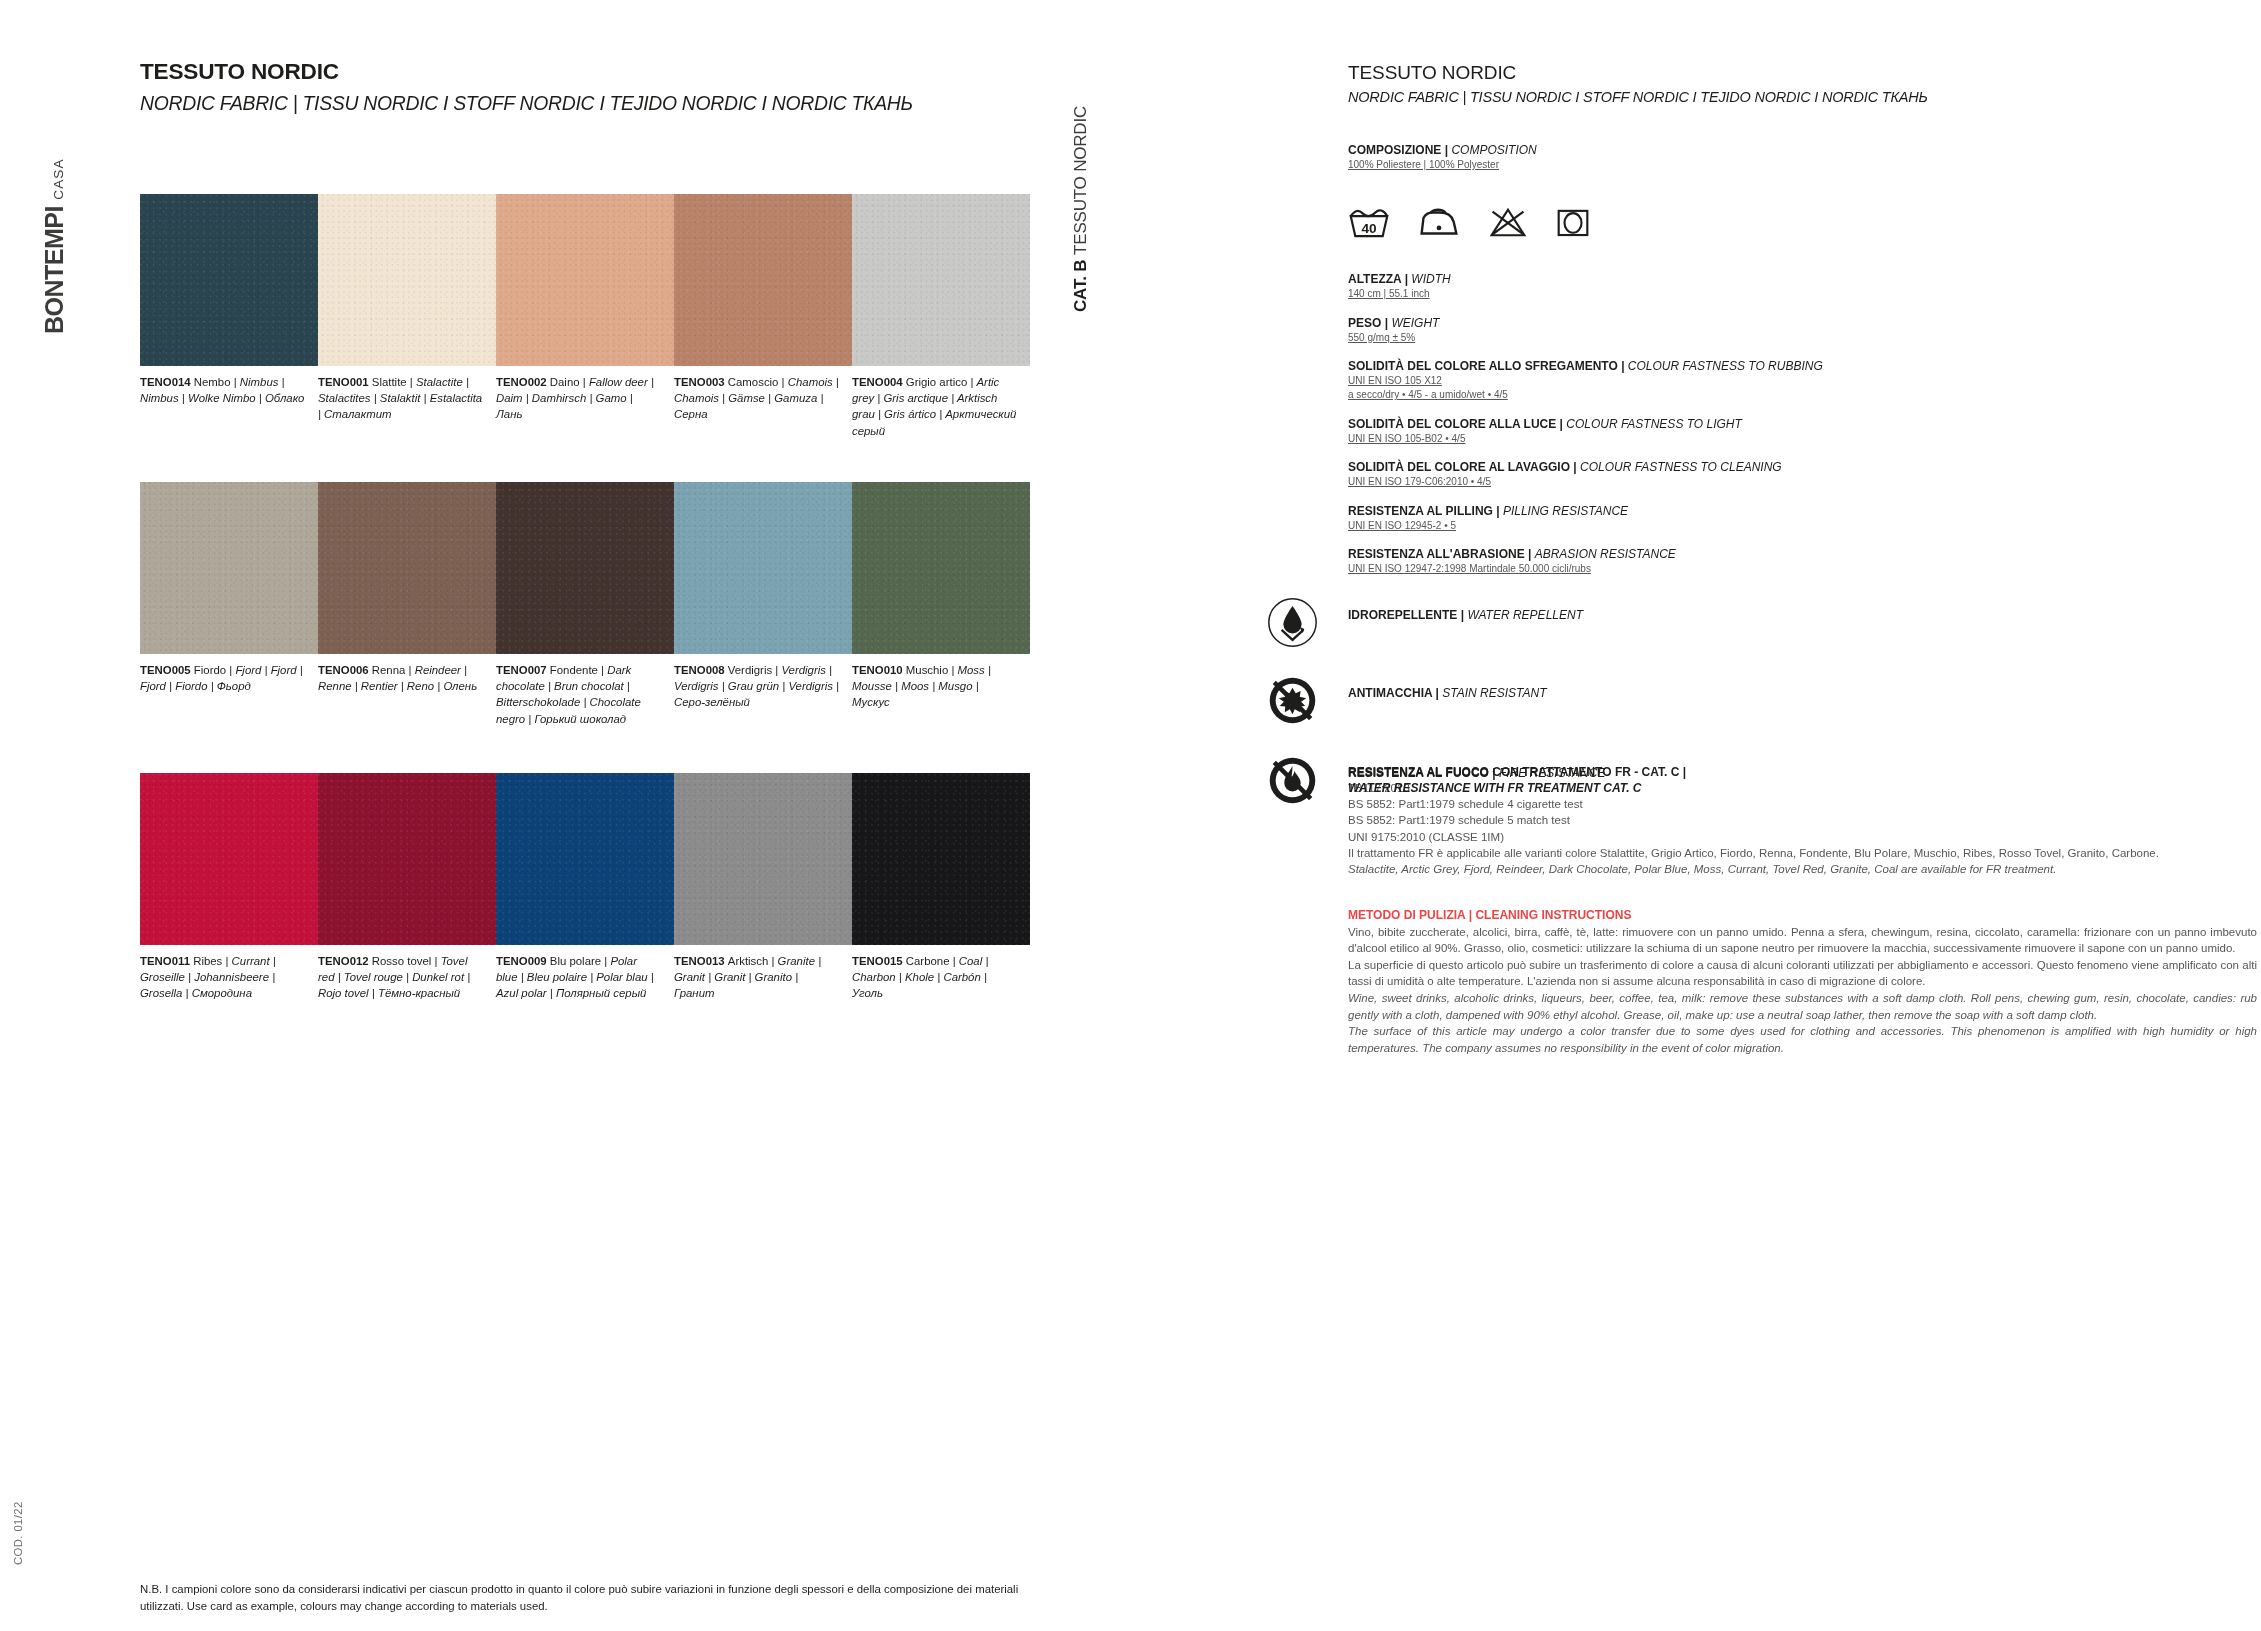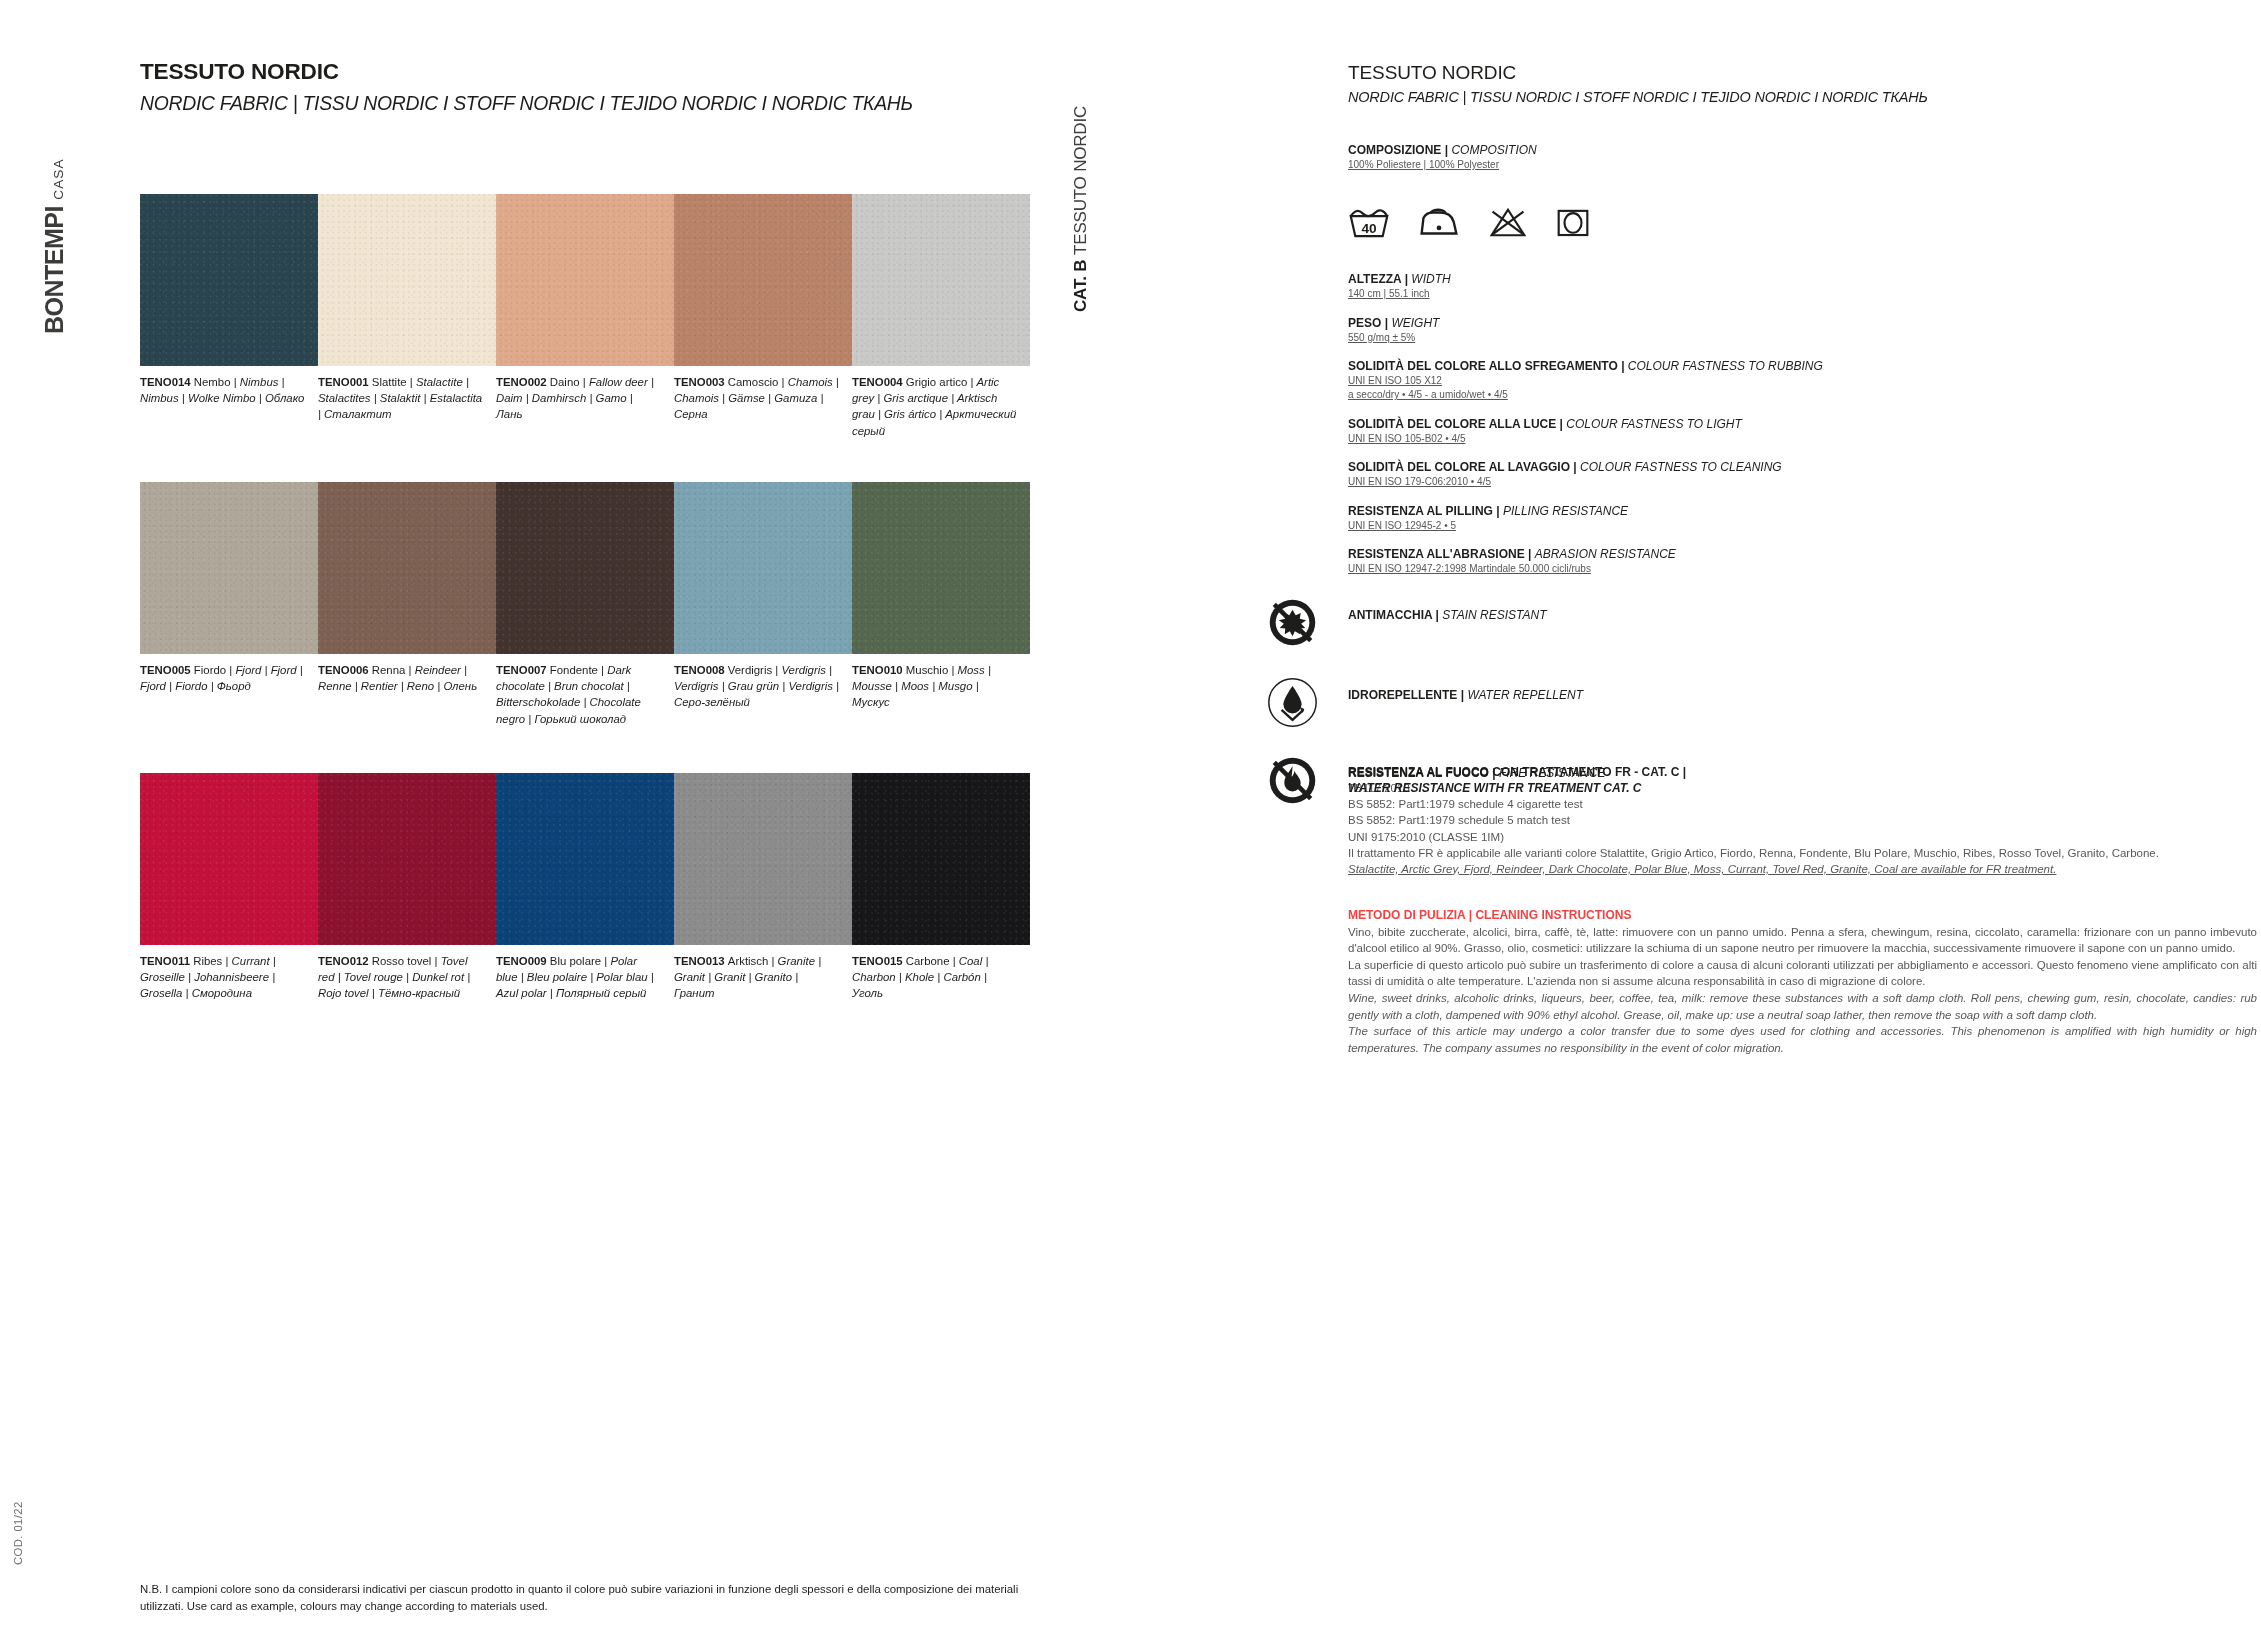--- a/index.html
+++ b/index.html
@@ -138,21 +138,21 @@
   .badge-row .badge-ico {
     position: absolute; left: 0; top: 0; width: 51px; height: 51px;
   }
   .badge-row .badge-txt { margin-left: 81px; padding-top: 11px; }
   .badge-ttl { font-size: 12px; font-weight: 700; color: #1d1d1b; }
   .badge-ttl .it { font-weight: 400; font-style: italic; }
 
   .fire-block { position: absolute; left: 0; top: 764px; width: 909px; }
   .fire-block .spec-head { margin-bottom: 0; }
   .fire-sm { font-size: 11.5px; color: #575756; line-height: 1.4; }
-  .fire-sm.em { font-style: italic; text-decoration: underline; }
+  .fire-sm.em { font-style: italic; }
 
   .cleaning { position: absolute; left: 0; top: 908px; width: 909px; }
   .cleaning .ch {
     font-size: 12px; font-weight: 700; color: #ef4444; margin-bottom: 1.8px;
   }
   .cleaning p {
     font-size: 11.5px; color: #575756; line-height: 1.44; text-align: justify;
   }
   .cleaning p.em { font-style: italic; }
 </style>
@@ -338,20 +338,38 @@
           <div class="spec-head"><span>RESISTENZA AL PILLING</span><span> | </span><span class="it">PILLING RESISTANCE</span></div>
           <div class="spec-line">UNI EN ISO 12945-2 • 5</div>
         </div>
         <div class="spec">
           <div class="spec-head"><span>RESISTENZA ALL'ABRASIONE</span><span> | </span><span class="it">ABRASION RESISTANCE</span></div>
           <div class="spec-line">UNI EN ISO 12947-2:1998 Martindale 50.000 cicli/rubs</div>
         </div>
       </div>
 
     <div class="badges">
+
+      <div class="badge-row" style="height:78px;">
+        <div class="badge-ico">
+          <svg width="51" height="51" viewBox="0 0 56 56">
+            <circle cx="28" cy="28" r="26" fill="none" stroke="#1d1d1b" stroke-width="1.6"></circle>
+            <path d="M28 10 C28 10, 18 24, 18 30 A10 10 0 0 0 38 30 C38 24, 28 10, 28 10 Z" fill="#1d1d1b"></path>
+            <path d="M16 36 L28 47 L40 36" fill="none" stroke="#1d1d1b" stroke-width="2.6"></path>
+            <path d="M36 33 L41 35 L38.5 39.5 Z" fill="#1d1d1b"></path>
+          </svg>
+        </div>
+        <div class="badge-txt">
+          <div class="badge-ttl">
+            <span>IDROREPELLENTE</span>
+            <span> | </span>
+            <span class="it">WATER REPELLENT</span>
+          </div>
+        </div>
+      </div>
 
       <div class="badge-row" style="height:80px;">
         <div class="badge-ico">
           <svg width="51" height="51" viewBox="0 0 56 56">
             <circle cx="28" cy="28" r="25" fill="#1d1d1b"></circle>
             <circle cx="28" cy="28" r="18.5" fill="#ffffff"></circle>
             <path d="M28 14 L31.5 20 L37 17.5 L36 24 L43 25.5 L37.5 29.5 L42 34 L35.5 34.5
                      L36.5 41 L30.5 37.5 L28 43 L25 37.5 L19.5 41 L20 34.5 L14 34 L18.5 29.5
                      L13 25.5 L20 24 L19 17.5 L24.5 20 Z" fill="#1d1d1b"></path>
             <path d="M8 8 L48 48" stroke="#1d1d1b" stroke-width="5"></path>
@@ -359,38 +377,20 @@
         </div>
         <div class="badge-txt">
           <div class="badge-ttl">
             <span>ANTIMACCHIA</span>
             <span> | </span>
             <span class="it">STAIN RESISTANT</span>
           </div>
         </div>
       </div>
 
-      <div class="badge-row" style="height:78px;">
-        <div class="badge-ico">
-          <svg width="51" height="51" viewBox="0 0 56 56">
-            <circle cx="28" cy="28" r="26" fill="none" stroke="#1d1d1b" stroke-width="1.6"></circle>
-            <path d="M28 10 C28 10, 18 24, 18 30 A10 10 0 0 0 38 30 C38 24, 28 10, 28 10 Z" fill="#1d1d1b"></path>
-            <path d="M16 36 L28 47 L40 36" fill="none" stroke="#1d1d1b" stroke-width="2.6"></path>
-            <path d="M36 33 L41 35 L38.5 39.5 Z" fill="#1d1d1b"></path>
-          </svg>
-        </div>
-        <div class="badge-txt">
-          <div class="badge-ttl">
-            <span>IDROREPELLENTE</span>
-            <span> | </span>
-            <span class="it">WATER REPELLENT</span>
-          </div>
-        </div>
-      </div>
-
       <div class="badge-row">
         <div class="badge-ico">
           <svg width="51" height="51" viewBox="0 0 56 56">
             <circle cx="28" cy="28" r="25" fill="#1d1d1b"></circle>
             <circle cx="28" cy="28" r="18.5" fill="#ffffff"></circle>
             <path d="M28 12 C24 20, 19 23, 19 31 A9 9 0 0 0 37 31 C37 25, 32 22, 30 17
                      C30 22, 27 23, 27 26 C27 22, 28 17, 28 12 Z" fill="#1d1d1b"></path>
             <path d="M8 8 L48 48" stroke="#1d1d1b" stroke-width="5"></path>
           </svg>
         </div>

